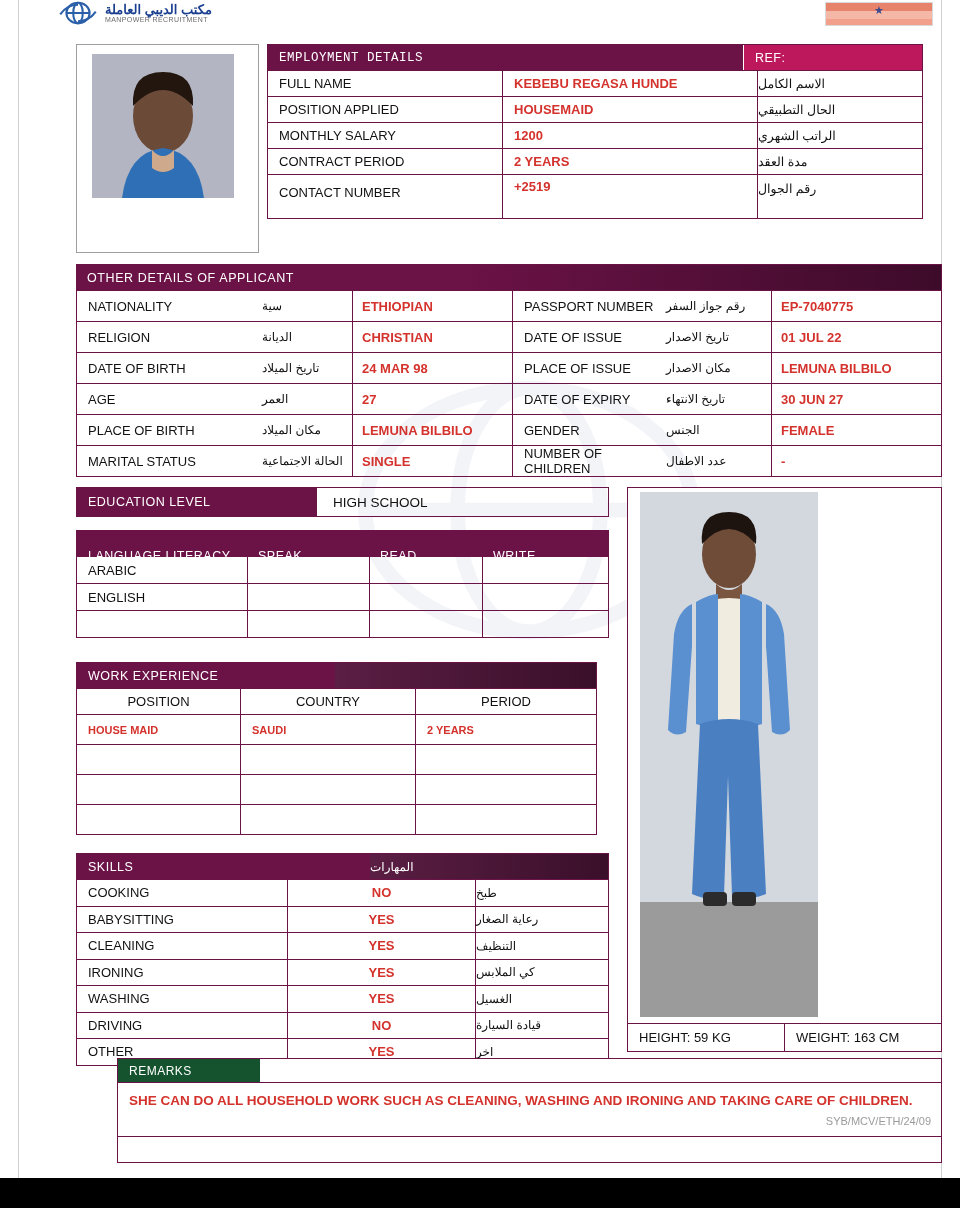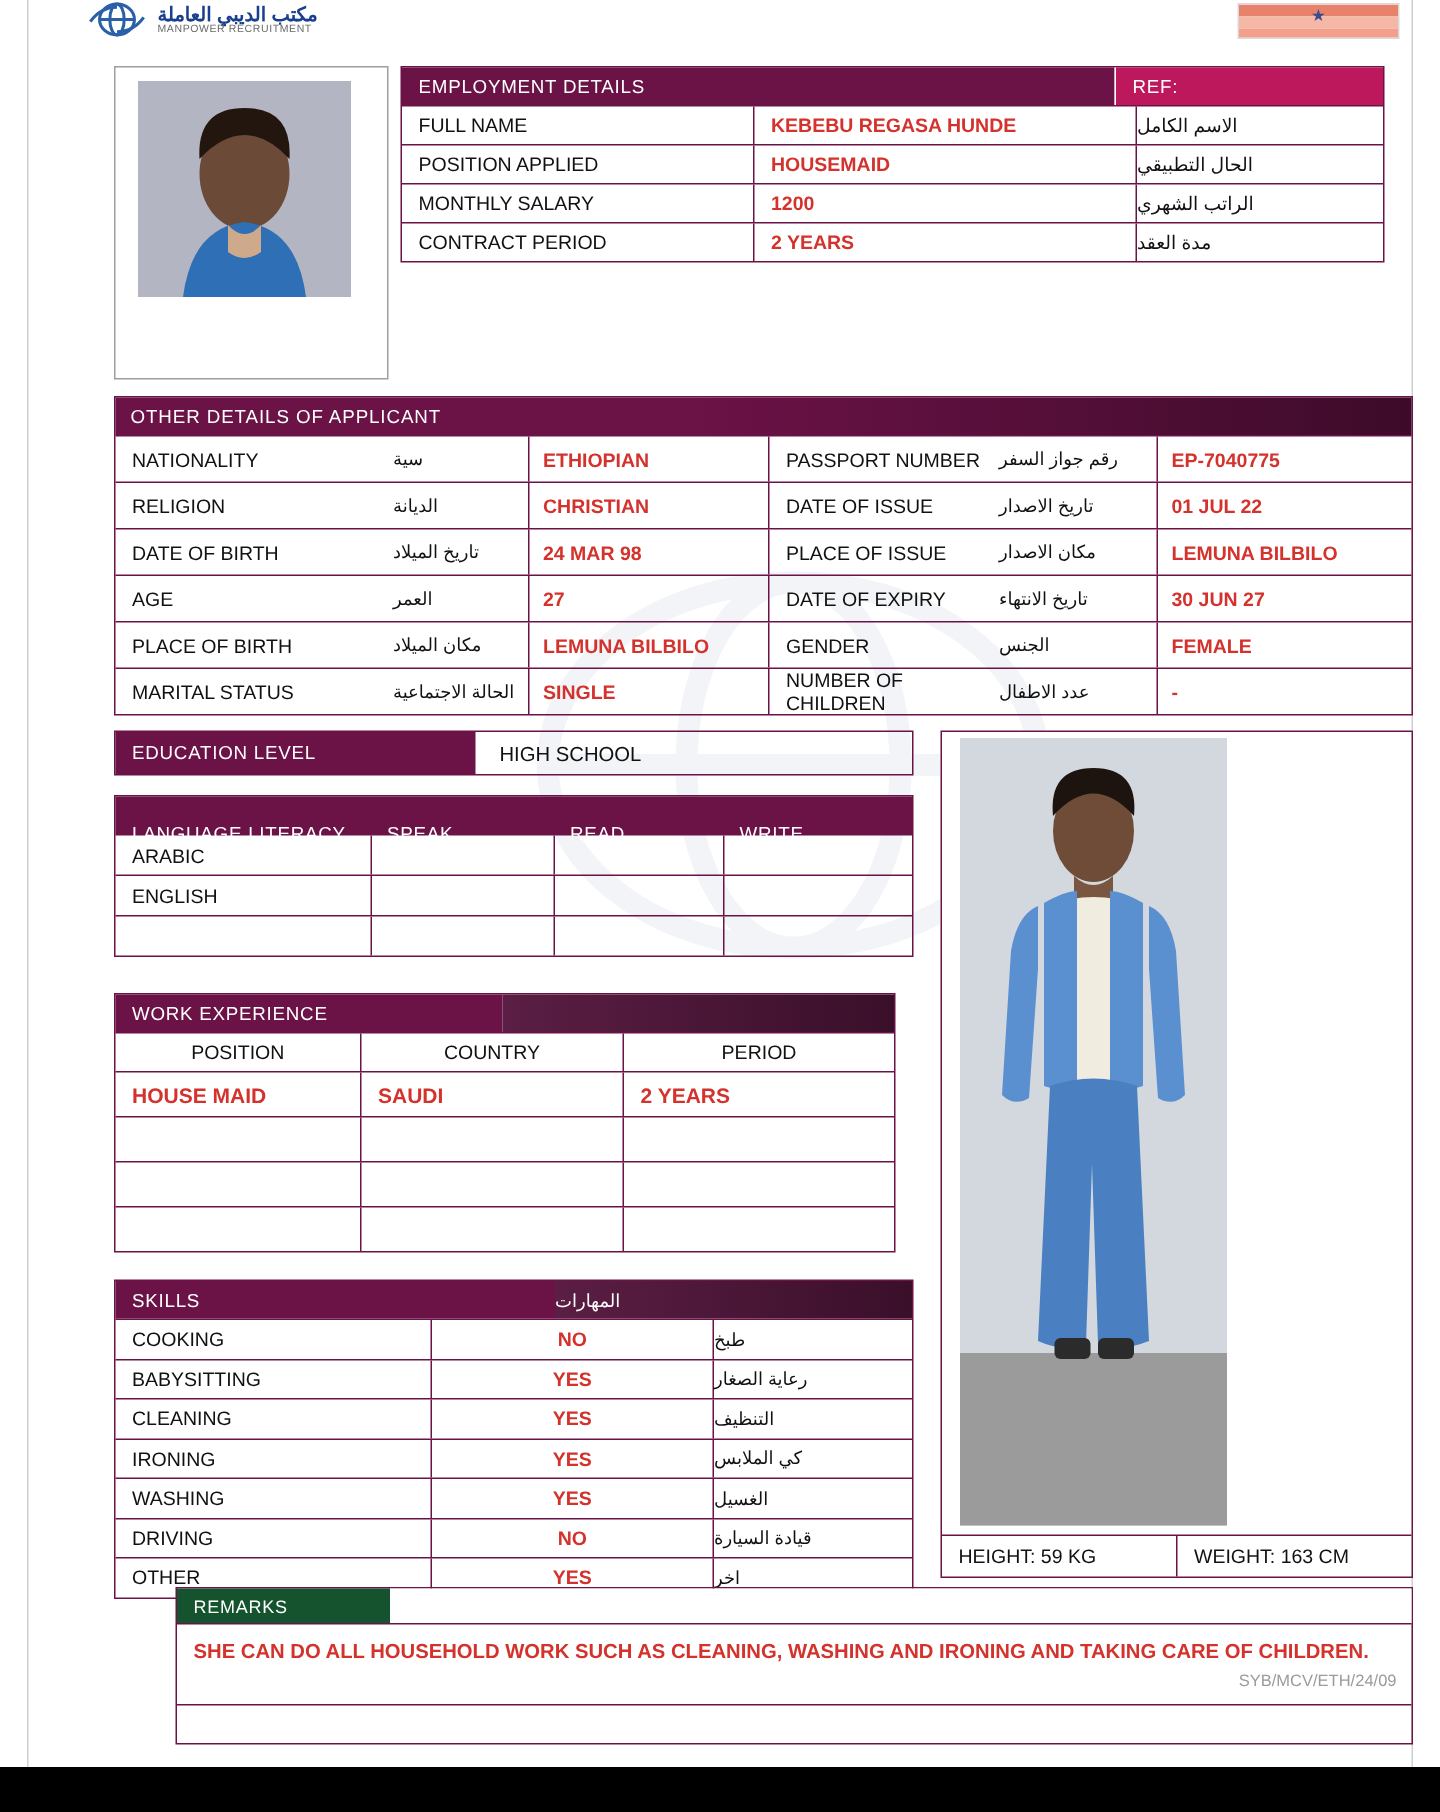--- a/index.html
+++ b/index.html
@@ -88,21 +88,21 @@
     width: 656px;
     border: 1px solid #6b1246;
   }
   .emp-head {
     display: flex; height: 25px;
   }
   .emp-head .left {
     flex: 0 0 475px;
     background: #6b1246; color: #fff;
     font-size: 12.5px; letter-spacing: .5px;
-    display: flex; align-items: center; padding-left: 11px;
+    display: flex; align-items: center; padding-left: 11px; font-family: Liberation Mono, monospace;
   }
   .emp-head .right {
     flex: 1;
     background: #be185d; color: #fff;
     font-size: 12.5px; letter-spacing: .5px;
     display: flex; align-items: center; padding-left: 11px;
     border-left: 1px solid #fff;
   }
   .emp-row {
     display: flex;
@@ -242,21 +242,21 @@
   .work-cols { display: flex; height: 26px; border-top: 1px solid #6b1246; }
   .work-cols div {
     font-size: 13px; color: #111;
     display: flex; align-items: center; justify-content: center;
   }
   .wc-1 { flex: 0 0 163px; }
   .wc-2 { flex: 0 0 175px; border-left: 1px solid #6b1246; }
   .wc-3 { flex: 1; border-left: 1px solid #6b1246; }
   .work-row { display: flex; height: 30px; border-top: 1px solid #6b1246; }
   .work-row div {
-    font-size: 14px; color: #d4322c; font-weight: bold;
+    font-size: 11px; color: #d4322c; font-weight: bold;
     display: flex; align-items: center; padding-left: 11px;
   }
   .work-row .wc-2, .work-row .wc-3 { border-left: 1px solid #6b1246; }
 
   
   .skills-block {
     position: absolute; left: 57px; top: 853px;
     width: 533px;
     border: 1px solid #6b1246;
   }
@@ -420,20 +420,25 @@
       </div>
       <div class="emp-row">
         <div class="c-label">MONTHLY SALARY</div>
         <div class="c-value">1200</div>
         <div class="c-ar">الراتب الشهري</div>
       </div>
       <div class="emp-row">
         <div class="c-label">CONTRACT PERIOD</div>
         <div class="c-value">2 YEARS</div>
         <div class="c-ar">مدة العقد</div>
+      </div>
+      <div class="emp-row tall">
+        <div class="c-label">CONTACT NUMBER</div>
+        <div class="c-value">+2519</div>
+        <div class="c-ar">رقم الجوال</div>
       </div>
     </div>
 
     <div class="other-block">
       <div class="banner grad other-head">OTHER DETAILS OF APPLICANT</div>
 
       <div class="other-row">
         <div class="left-half">
           <div class="cell-label">NATIONALITY</div>
           <div class="cell-ar">سية</div>

